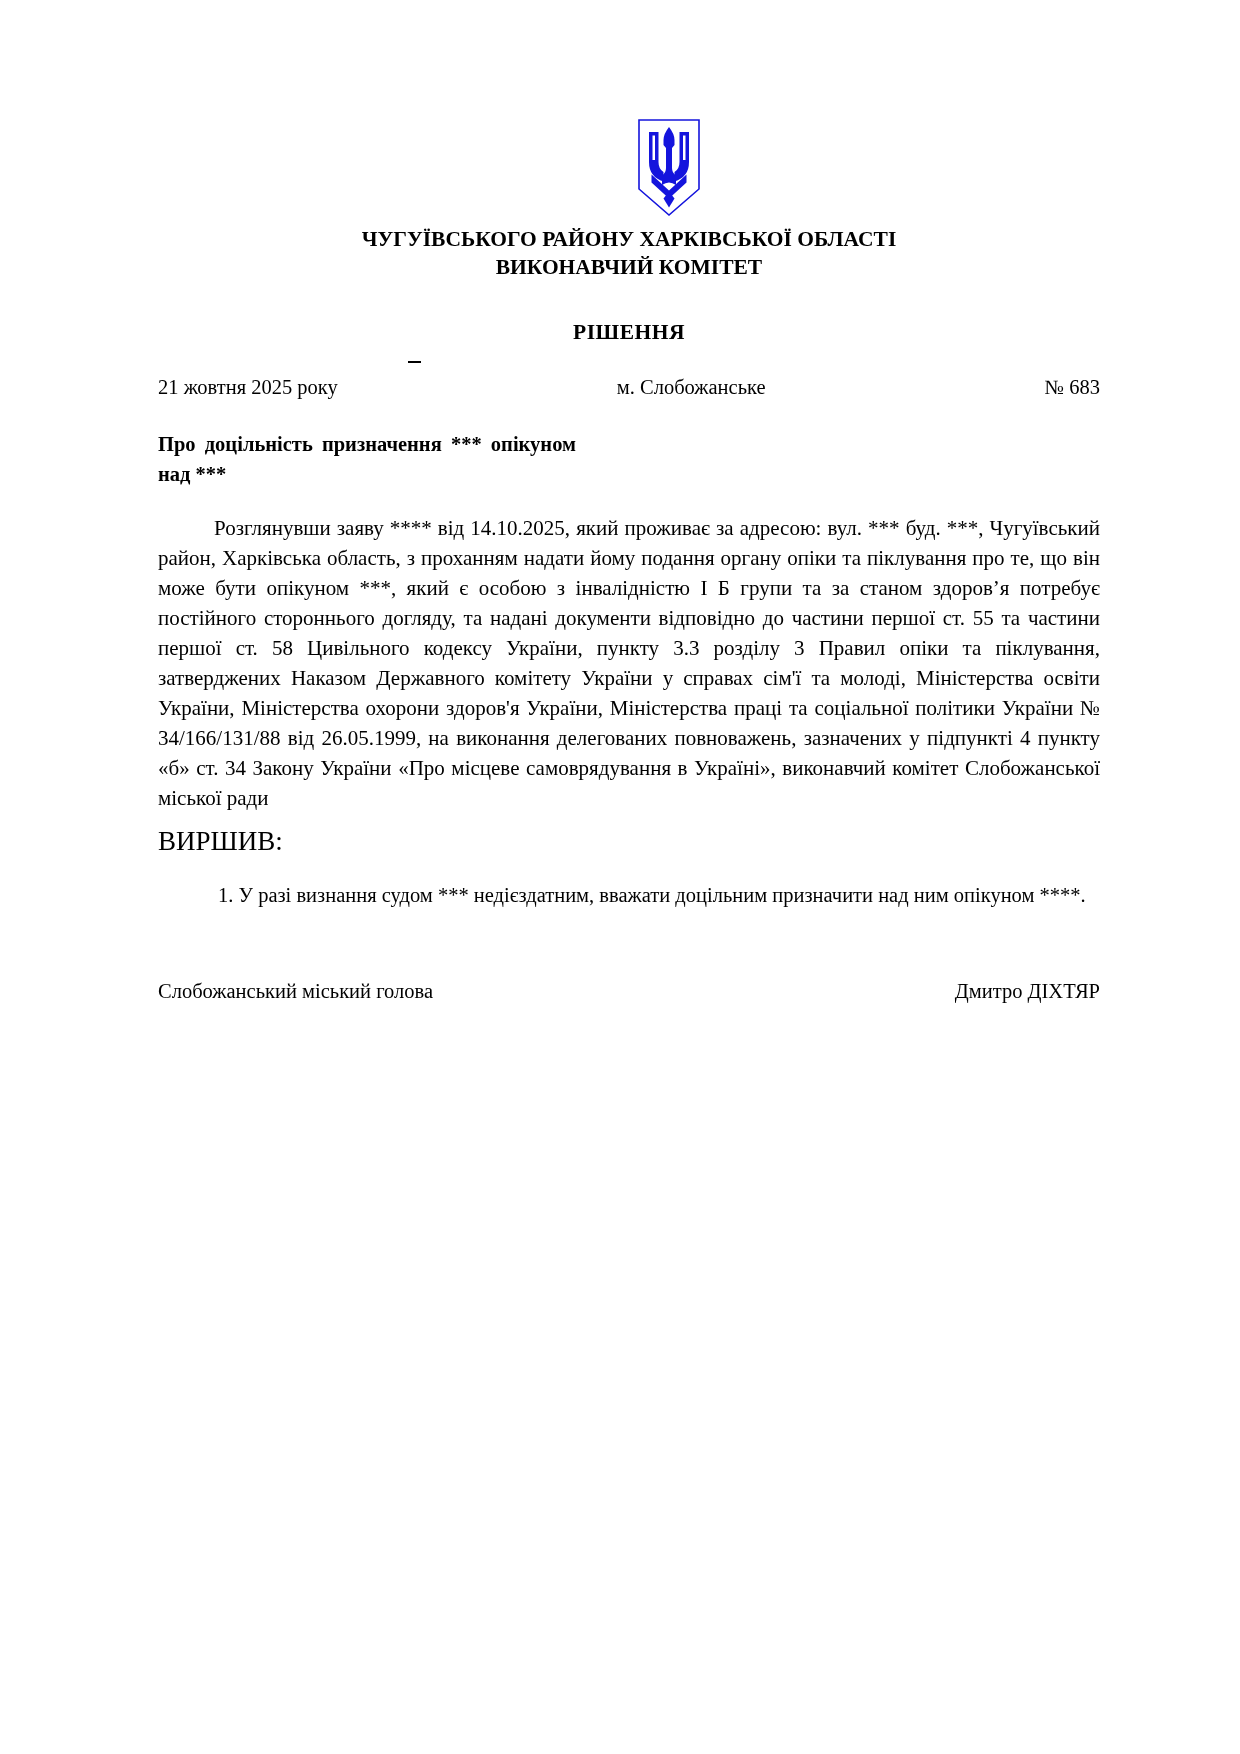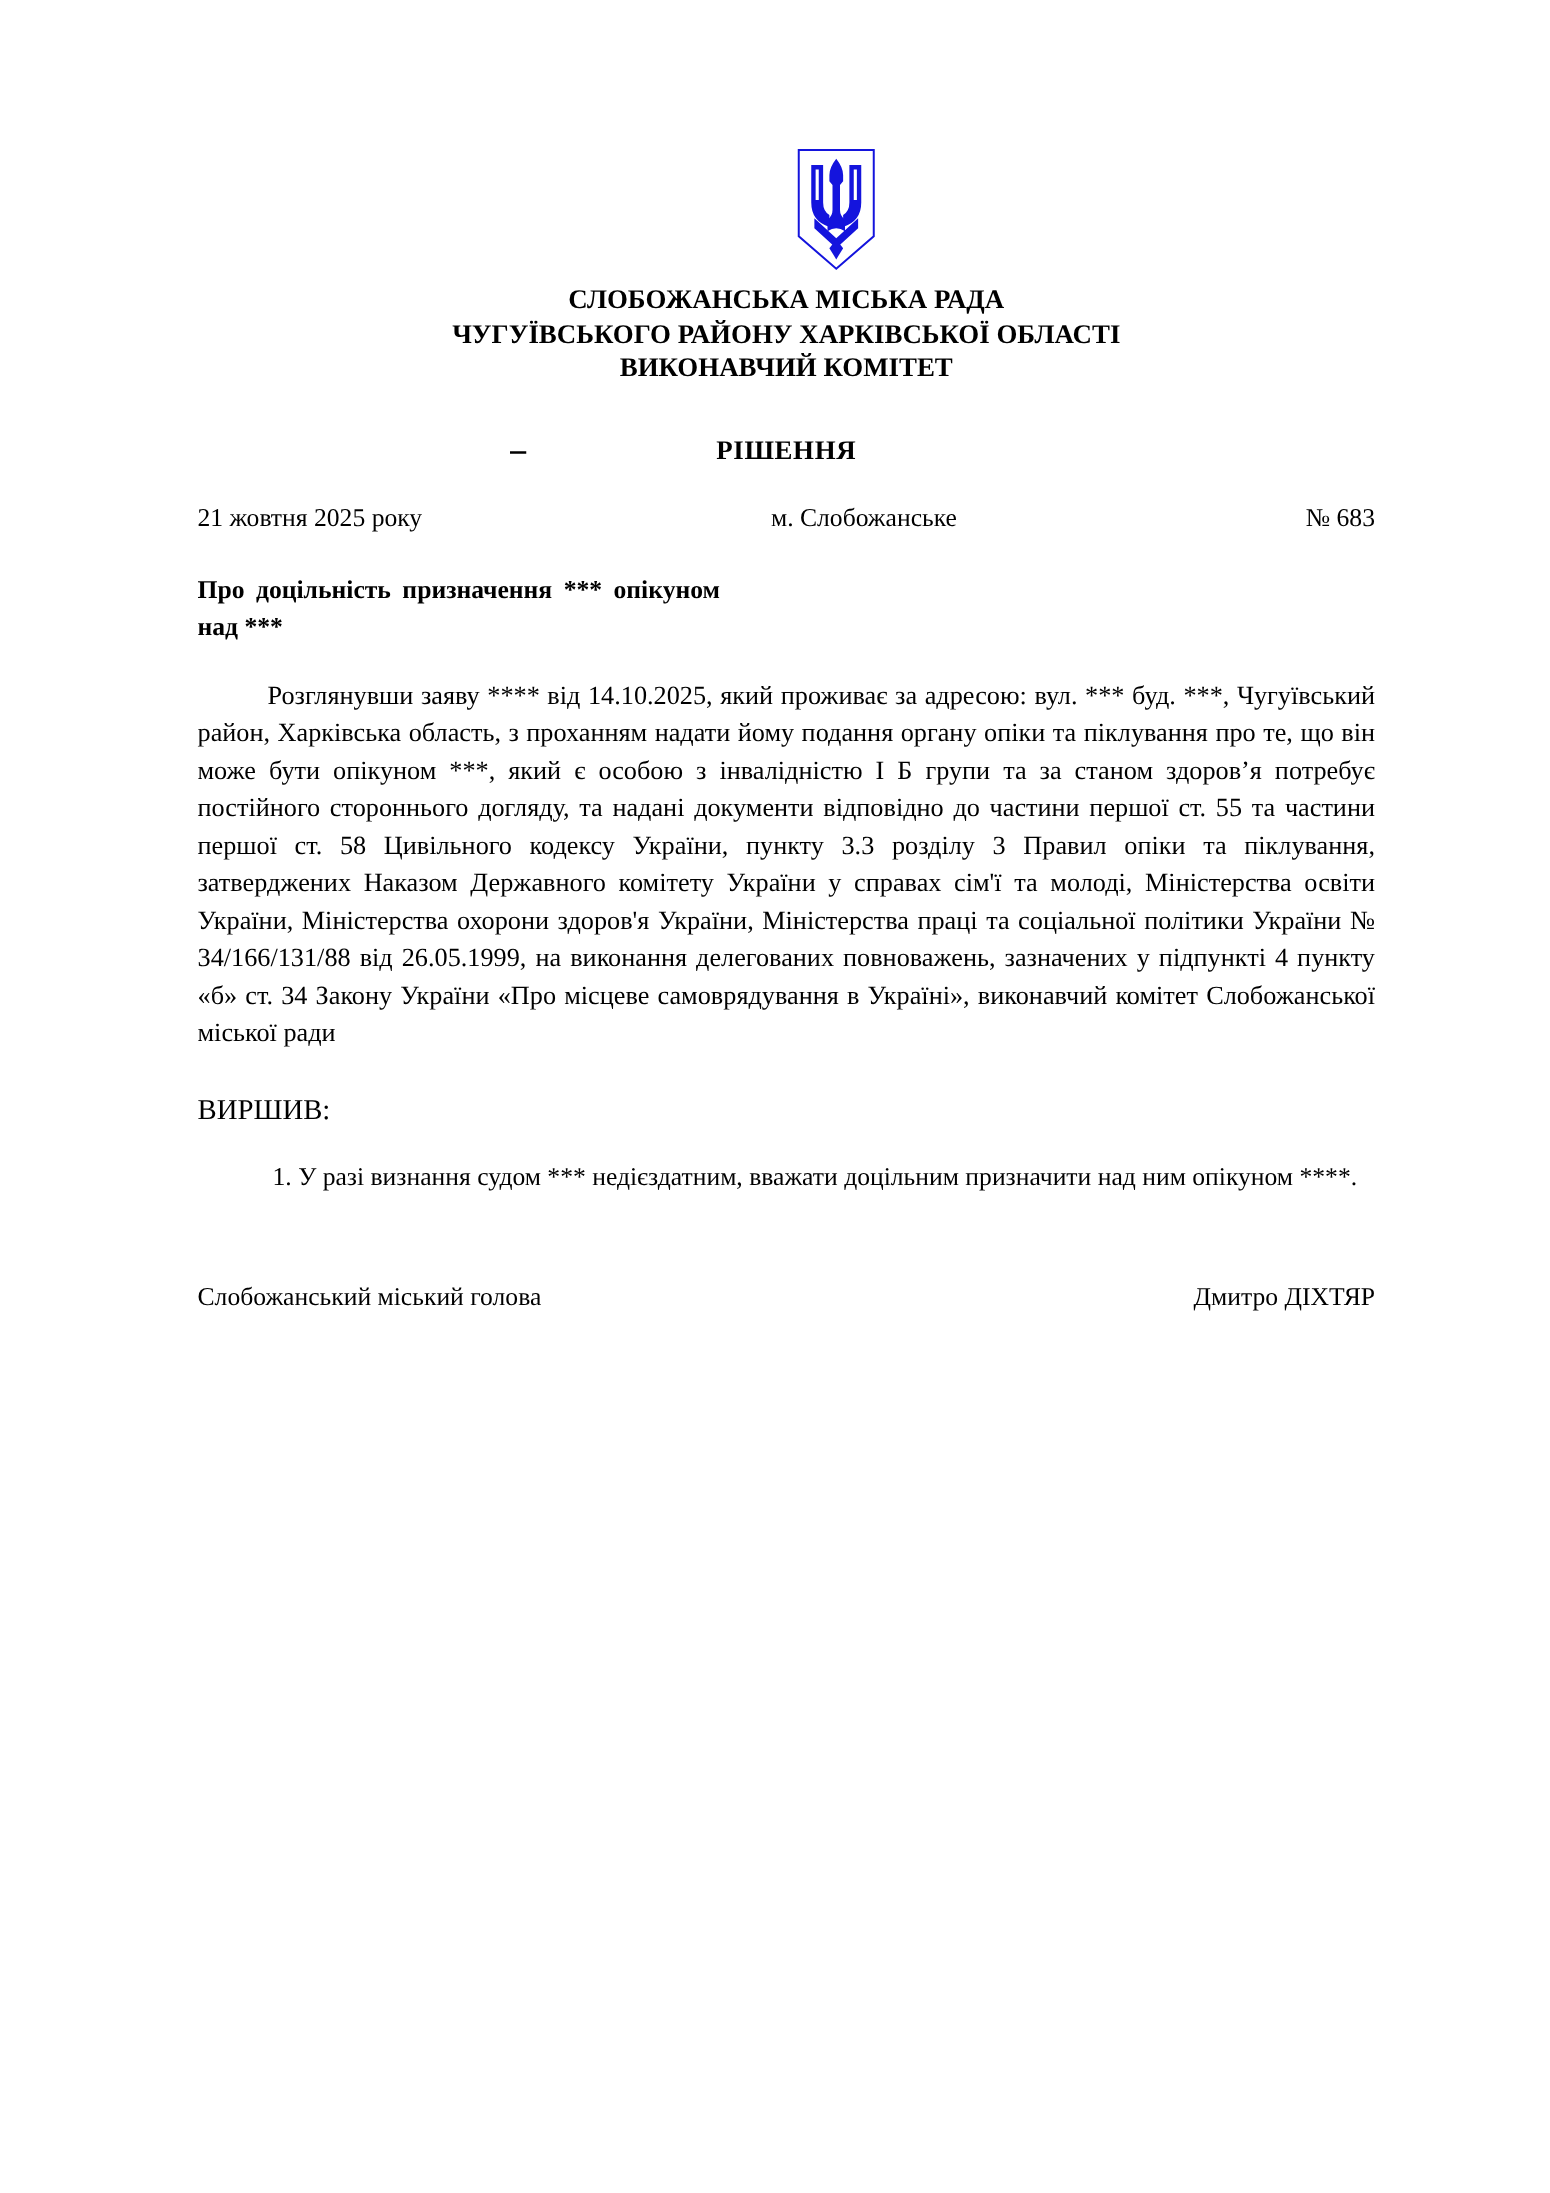--- a/index.html
+++ b/index.html
@@ -52,23 +52,23 @@
     margin-top:28px;
   }
   .body-par{
     font-size:21px;
     line-height:30px;
     text-align:justify;
     text-indent:56px;
     margin:24px 0 0 0;
   }
   .decided{
-    font-size:23px;
+    font-size:27px;
     line-height:30px;
-    margin-top:32px;
+    margin-top:13px;
   }
   .item{
     font-size:20.5px;
     line-height:30px;
     text-align:justify;
     text-indent:56px;
     margin:4px;
   }
   .item-first{margin-top:24px;}
   .item-next{margin-top:8px;}
@@ -107,21 +107,20 @@
         <path d="M32 73.5 L37.5 80.5 L32 89.5 L26.5 80.5 Z"></path>
       </g>
       <g fill="#ffffff">
         <path d="M15.5 17.5 H18 V42 H15.5 Z"></path>
         <path d="M46 17.5 H48.5 V42 H46 Z"></path>
       </g>
     </svg>
   </div>
 
   <div class="org-header">
-    <div>СЛОБОЖАНСЬКА МІСЬКА РАДА</div>
     <div>ЧУГУЇВСЬКОГО РАЙОНУ ХАРКІВСЬКОЇ ОБЛАСТІ</div>
     <div>ВИКОНАВЧИЙ КОМІТЕТ</div>
   </div>
 
   <div class="doc-type">РІШЕННЯ</div>
 
   <div class="meta-row">
     <span>21 жовтня 2025 року</span>
     <span>м. Слобожанське</span>
     <span>№ 683</span>

